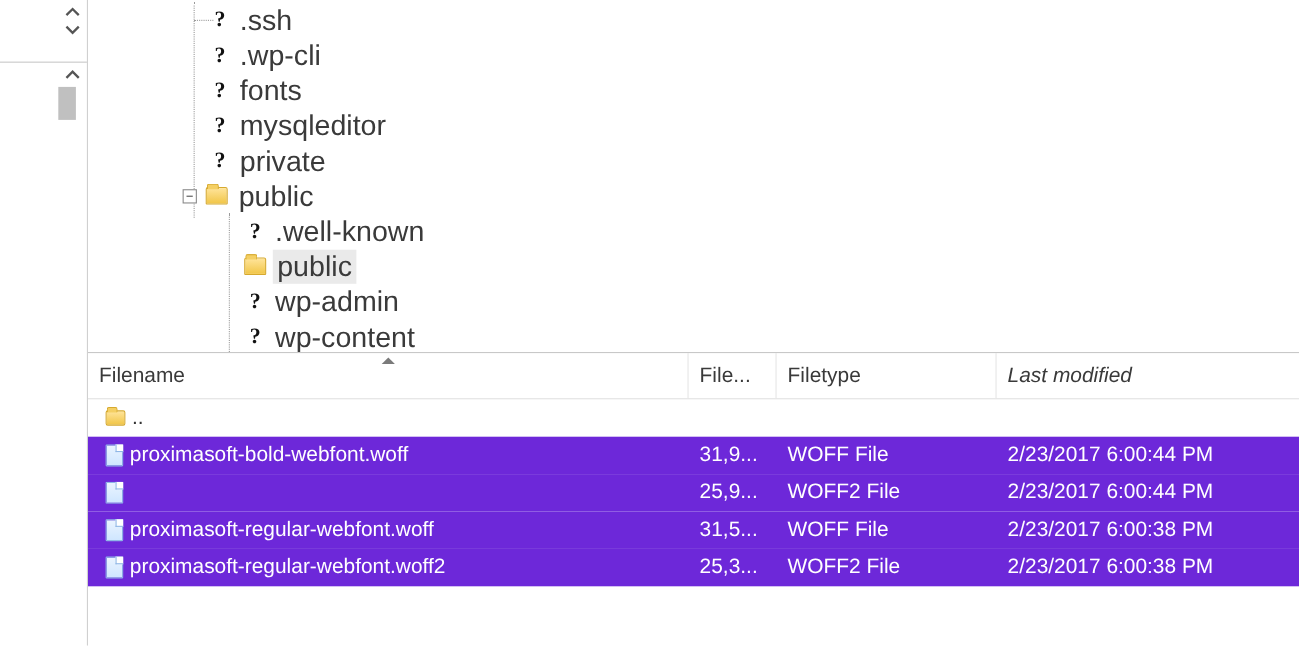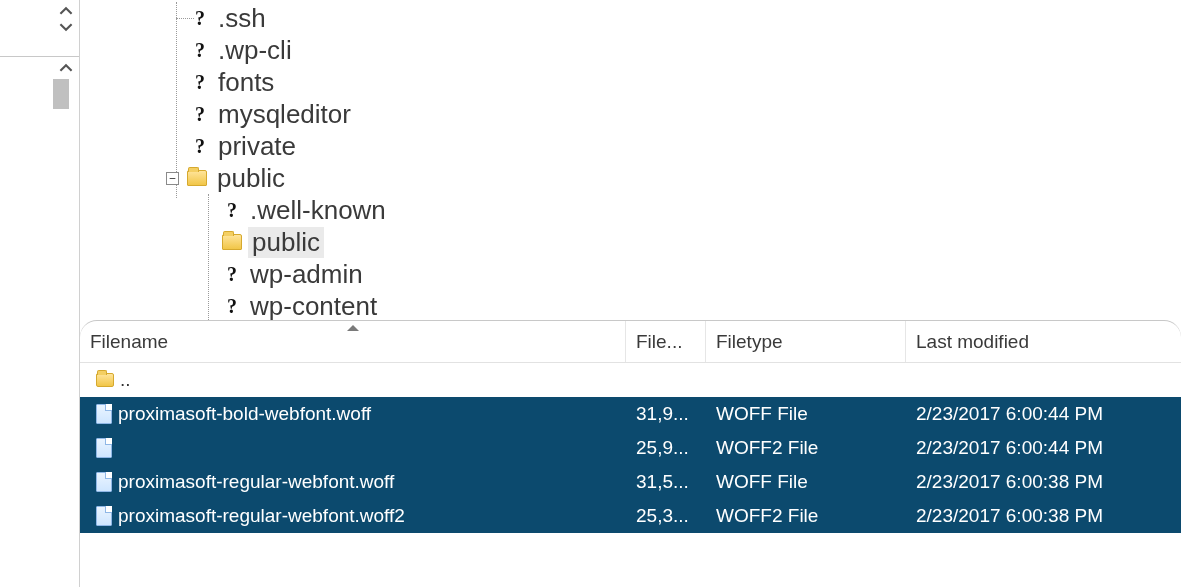--- a/index.html
+++ b/index.html
@@ -19,31 +19,31 @@
   .tree-row .label { padding-left:4px; font-size:26px; color:#3a3a3a; }
   .tree-row.selected .label { background:#eaeaea; padding-right:4px; }
   .indent-1 { margin-left: 32px; }
   .guide-v { position:absolute; border-left:1px dotted #9a9a9a; }
   .guide-h { position:absolute; border-top:1px dotted #9a9a9a; width:18px; }
   .icon-q { width:20px; height:22px; display:inline-flex; align-items:center; justify-content:center; font-weight:700; font-size:20px; color:#111; margin-right:4px; font-family: Georgia, serif; }
   .icon-q::before { content:""; position:absolute; }
   .icon-folder { width:20px; height:16px; display:inline-block; background: linear-gradient(#ffe49a,#f1c648); border:1px solid #d6a92e; border-radius:2px 2px 1px 1px; position:relative; margin-right:6px; }
   .icon-folder::before { content:""; position:absolute; top:-4px; left:0; width:9px; height:4px; background:#f4cf63; border:1px solid #d6a92e; border-bottom:none; border-radius:2px 2px 0 0; }
   .expander { width:13px; height:13px; border:1px solid #8a8a8a; display:inline-flex; align-items:center; justify-content:center; font-size:11px; line-height:1; background:#fff; color:#444; margin-right:8px; font-family: monospace; cursor:pointer; }
-  .list-pane { flex:1; display:flex; flex-direction:column; border-top:1px solid #c8c8c8;border-radius:17px; }
+  .list-pane { flex:1; display:flex; flex-direction:column; border-top:1px solid #c8c8c8; }
   .headers { display:flex; height:42px; align-items:stretch; border-bottom:1px solid #e2e2e2; user-select:none; }
   .hcell { display:flex; align-items:center; padding:0 10px; font-size:19px; color:#3a3a3a; border-right:1px solid #e6e6e6; position:relative; }
   .hcell.sort::after { content:""; position:absolute; top:4px; left:50%; transform:translateX(-50%); width:0; height:0; border-left:6px solid transparent; border-right:6px solid transparent; border-bottom:6px solid #7a7a7a; }
   .col-name { width:546px; }
   .col-size { width:80px; }
   .col-type { width:200px; }
-  .col-mod  { flex:1; border-right:none; }
+  .col-mod  { flex:1; border-right:none;font-style:italic; }
   .rows { }
   .row { display:flex; align-items:center; height:34px; padding-left:4px; }
-  .row.selected { background:#0c4a6e; color:#fff; }
+  .row.selected { background:#6d28d9; color:#fff; }
   .cell { padding:0 10px; font-size:19px; white-space:nowrap; overflow:hidden; text-overflow:clip; }
   .c-name { width:542px; display:flex; align-items:center; gap:6px; }
   .c-size { width:80px; }
   .c-type { width:200px; }
   .c-mod  { flex:1; }
   .file-icon { width:16px; height:20px; background:linear-gradient(#eaf4ff,#cfe6ff); border:1px solid #8fb7e6; border-radius:1px; position:relative; flex:0 0 16px; margin-left:2px; }
   .file-icon::before { content:""; position:absolute; top:-1px; right:-1px; width:6px; height:6px; background:#fff; border-left:1px solid #8fb7e6; border-bottom:1px solid #8fb7e6; }
   .folder-small { width:18px; height:14px; background: linear-gradient(#ffe49a,#f1c648); border:1px solid #d6a92e; border-radius:2px; position:relative; margin-left:2px; flex:0 0 18px; }
   .folder-small::before { content:""; position:absolute; top:-4px; left:0; width:8px; height:4px; background:#f4cf63; border:1px solid #d6a92e; border-bottom:none; border-radius:2px 2px 0 0; }
   .updots { font-size:19px; }

